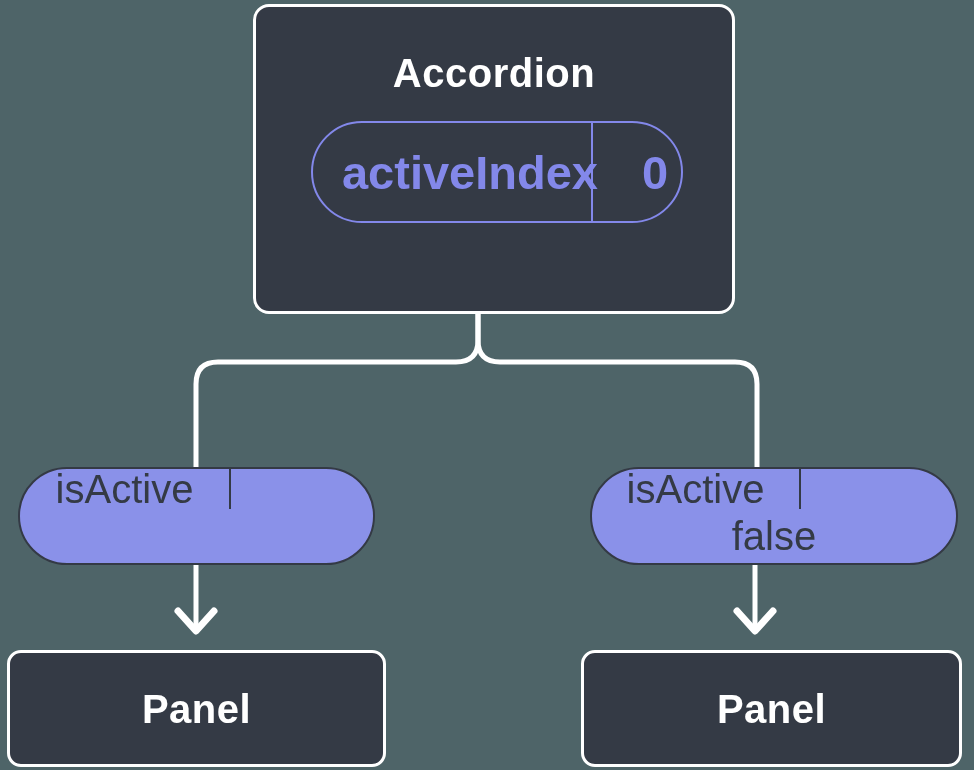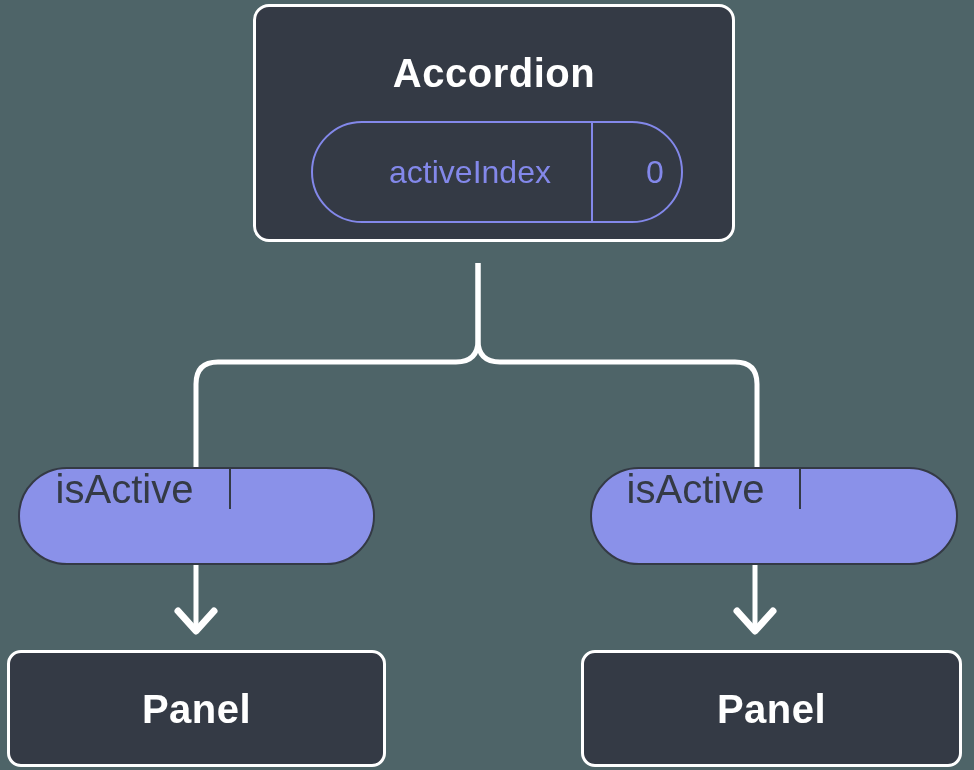--- a/index.html
+++ b/index.html
@@ -12,39 +12,39 @@
   }
   *{margin:0;padding:0;box-sizing:border-box;}
   html,body{width:974px;height:770px;overflow:hidden;}
   body{background:var(--bg);font-family:"Liberation Sans",sans-serif;}
   .canvas{position:relative;width:974px;height:770px;background:var(--bg);}
 
   .connector-layer{position:absolute;left:0;top:0;width:974px;height:770px;}
 
   
   .accordion-box{
-    position:absolute;left:253px;top:4px;width:482px;height:238px;
+    position:absolute;left:253px;top:4px;width:482px;height:310px;
     background:var(--node);border:3.5px solid var(--white);border-radius:16px;
     display:flex;flex-direction:column;align-items:center;justify-content:flex-start;
   }
   .accordion-title{
     margin-top:46px;color:var(--white);font-size:40px;font-weight:600;
     letter-spacing:0.5px;line-height:1;
   }
   .state-pill{
     position:absolute;left:55px;top:114px;width:372px;height:102px;
     border:2.5px solid var(--accent);border-radius:51px;
     display:flex;align-items:stretch;overflow:hidden;
   }
   .state-name-cell{
     width:280px;display:flex;align-items:center;justify-content:center;
     border-right:2.5px solid var(--accent);
   }
   .state-value-cell{flex:1;display:flex;align-items:center;justify-content:center;}
-  .state-text{color:var(--accent);font-size:32px;font-weight:400;line-height:1;margin-left:36px;}
+  .state-text{color:var(--accent);font-size:47px;font-weight:700;line-height:1;margin-left:36px;}
 
   
   .prop-pill{
     position:absolute;top:467px;height:98px;background:var(--pill);
     border:2.5px solid var(--darktext);border-radius:49px;
     display:flex;align-items:stretch;overflow:hidden;flex-direction:column;
   }
   .prop-pill.left{left:18px;width:357px;}
   .prop-pill.right{left:590px;width:368px;}
   .prop-name-cell{
@@ -99,20 +99,23 @@
   <div class="prop-pill left">
     <div class="prop-name-cell">
       <span class="prop-text">isActive</span>
     </div>
   </div>
 
   <div class="prop-pill right">
     <div class="prop-name-cell">
       <span class="prop-text">isActive</span>
     </div>
+    <div class="prop-value-cell">
+      <span class="prop-text">false</span>
+    </div>
   </div>
 
   <div class="panel-box left">
     <div class="panel-title">Panel</div>
   </div>
   <div class="panel-box right">
     <div class="panel-title">Panel</div>
   </div>
 
 </div>

